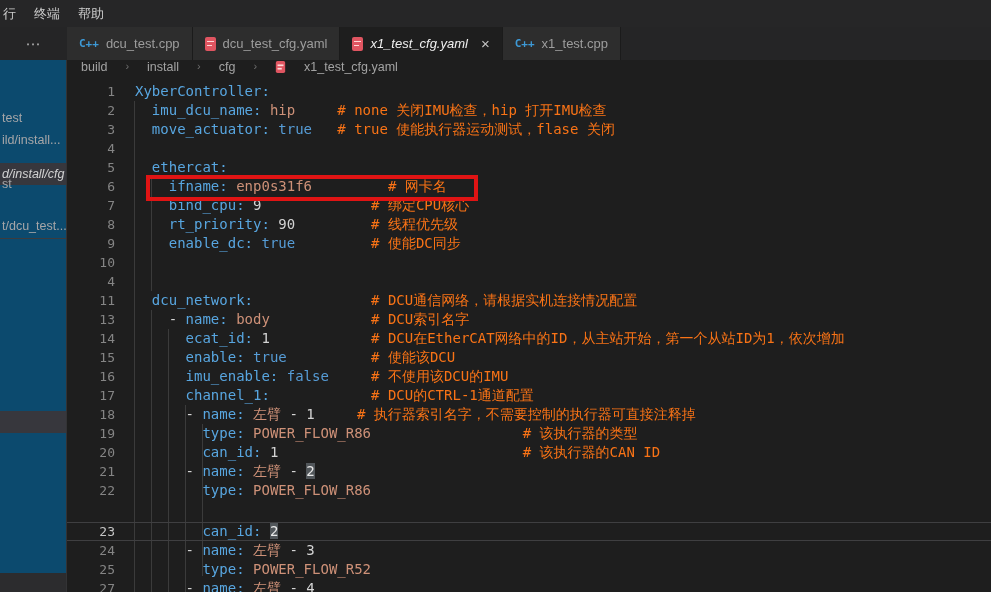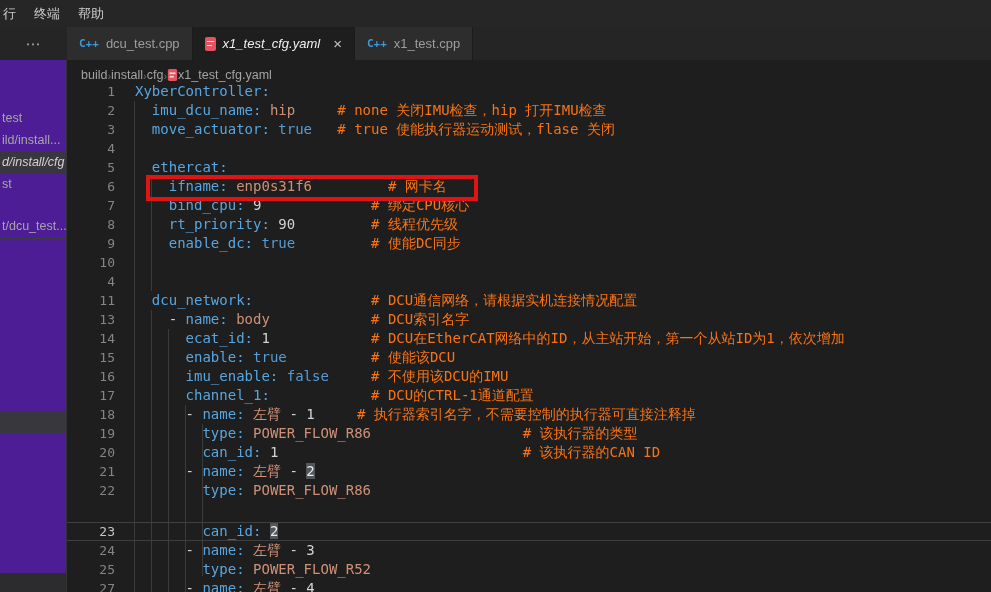--- a/index.html
+++ b/index.html
@@ -19,25 +19,25 @@
   .tab.active{background:#1e1e1e;color:#f0f0f0;}
   .tab.active .tab-label{font-style:italic;}
   .tab-close{margin-left:6px;color:#c5c5c5;font-size:15px;line-height:1;}
   
   .ico-cpp{color:#3d99d6;font-weight:bold;font-size:11px;font-family:"DejaVu Sans Mono",monospace;}
   .ico-yaml{position:relative;width:11px;height:14px;background:#e05561;border-radius:2px;display:inline-block;}
   .ico-yaml::before{content:"";position:absolute;left:2px;top:4px;width:7px;height:1.5px;background:#ffd7d7;}
   .ico-yaml::after{content:"";position:absolute;left:2px;top:8px;width:5px;height:1.5px;background:#ffd7d7;}
   
   #breadcrumb{position:absolute;left:67px;top:60px;right:0;height:22px;background:#1e1e1e;
-    display:flex;align-items:flex-end;padding-left:14px;font-size:12.5px;color:#a3a3a3;gap:0;}
+    display:flex;align-items:flex-start;padding-left:14px;font-size:12.5px;color:#a3a3a3;gap:18px;}
   .crumb-sep{color:#6f6f6f;font-size:11px;}
   #breadcrumb .ico-yaml{transform:scale(.85);}
   
-  #sidebar{position:absolute;left:0;top:60px;width:67px;bottom:0;background:#4c1d95;
+  #sidebar{position:absolute;left:0;top:60px;width:67px;bottom:0;background:#0c4a6e;
     border-right:1px solid #333335;box-sizing:border-box;overflow:hidden;}
   .side-row{position:absolute;left:0;width:100%;height:22px;display:flex;align-items:center;
     font-size:12.5px;color:#a6a6a8;white-space:nowrap;overflow:hidden;padding-left:2px;box-sizing:border-box;}
   .side-row.selected{background:#37373d;color:#d2d2d2;}
   .side-row.italic{font-style:italic;}
   #side-divider{position:absolute;left:0;top:178px;width:100%;height:1px;background:#3c3c3e;}
   #side-bottom-block{position:absolute;left:0;top:513px;width:100%;height:19px;background:#2c2c2e;}
   
   #editor{position:absolute;left:67px;top:82px;right:0;bottom:0;background:#1e1e1e;overflow:hidden;}
   .cl{position:relative;height:19px;line-height:19px;white-space:pre;
@@ -65,20 +65,24 @@
       <span class="menu-item">终端</span>
       <span class="menu-item">帮助</span>
     </div>
 
   <div id="tabbar">
     <div id="tab-overflow">⋯</div>
   <div class="tab">
         <span class="ico-cpp">C++</span>
         <span class="tab-label">dcu_test.cpp</span>
       </div>
+      <div class="tab">
+        <span class="ico-yaml"></span>
+        <span class="tab-label">dcu_test_cfg.yaml</span>
+      </div>
       <div class="tab active">
         <span class="ico-yaml"></span>
         <span class="tab-label">x1_test_cfg.yaml</span>
         <span class="tab-close">×</span>
       </div>
       <div class="tab">
         <span class="ico-cpp">C++</span>
         <span class="tab-label">x1_test.cpp</span>
       </div>
     </div>
@@ -92,21 +96,21 @@
       <span class="crumb-sep">›</span>
       <span class="ico-yaml"></span>
       <span class="crumb-file">x1_test_cfg.yaml</span>
     </div>
 
   <div id="sidebar">
     <div id="side-divider"></div>
     <div id="side-bottom-block"></div>
   <div class="side-row" style="top: 47px;">test</div>
       <div class="side-row" style="top: 69px;">ild/install...</div>
-      <div class="side-row selected italic" style="top: 91px;">d/install/cfg</div>
+      <div class="side-row selected italic" style="top: 103px;">d/install/cfg</div>
       <div class="side-row" style="top: 113px;">st</div>
       <div class="side-row" style="top: 155px;">t/dcu_test...</div>
       <div class="side-row selected" style="top: 351px;"></div>
     </div>
 
   <div id="editor">
 
     <div class="guide" style="left:67px;top:19px;height:491px;"></div>
     <div class="guide" style="left:84px;top:95px;height:114px;"></div>
     <div class="guide" style="left:84px;top:228px;height:282px;"></div>

